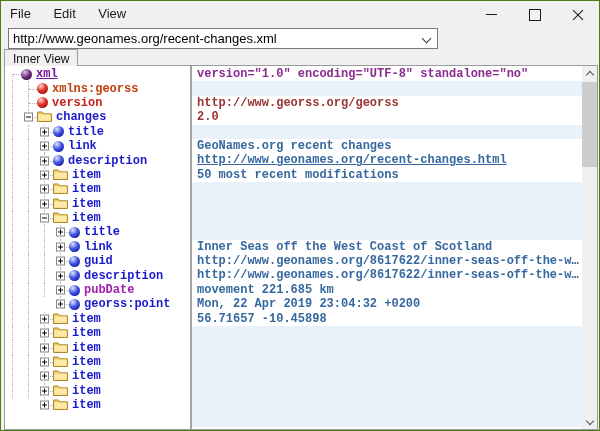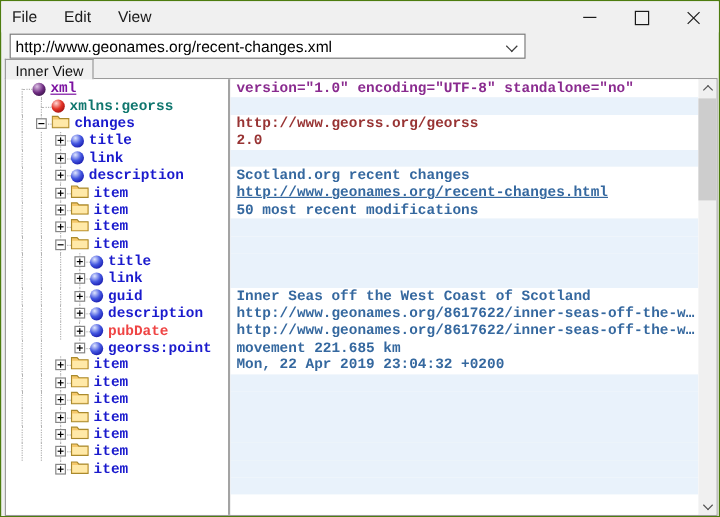--- a/index.html
+++ b/index.html
@@ -41,21 +41,21 @@
   }
   
   .content{
     position:absolute;left:3px;top:64px;width:594px;height:365px;
     border:1px solid #9b9b9b;background:#fff;display:flex;z-index:2;
   }
   .treepanel{width:185px;background:#fff;overflow:hidden;padding-top:1px;}
   .divider{width:2px;background:#a3a3a3;}
   .valuepanel{flex:1;background:#fff;overflow:hidden;padding-top:1px;position:relative;}
   
-  .trow{display:flex;align-items:center;height:14.4px;padding-left:6px;white-space:nowrap;}
+  .trow{display:flex;align-items:center;height:14.4px;white-space:nowrap;}
   .gc{width:16px;height:14.4px;position:relative;flex:none;}
   .gv{position:absolute;left:7px;top:0;bottom:0;border-left:1px dotted #b4b4b4;}
   .gvt{position:absolute;left:7px;top:0;height:50%;border-left:1px dotted #b4b4b4;}
   .gvb{position:absolute;left:7px;top:50%;height:50%;border-left:1px dotted #b4b4b4;}
   .gh{position:absolute;left:8px;right:0;top:50%;border-top:1px dotted #b4b4b4;}
   .ebox{
     position:absolute;left:3px;top:50%;transform:translateY(-50%);
     width:9px;height:9px;background:#fff;border:1px solid #868686;z-index:1;
   }
   .ebox::before{content:"";position:absolute;left:1px;top:3px;width:5px;height:1px;background:#000;}
@@ -125,21 +125,31 @@
           <span class="tlabel sel" style="color: rgb(124, 18, 161);">xml</span>
         </div>
         <div class="trow">
           <div class="gc"><div class="gv"></div><span></span></div>
           <div class="gc">
             <div class="gvt"></div>
             <div class="gvb"></div>
             <div class="gh"></div>
           </div>
           <span class="nicon sphere attribute"></span>
-          <span class="tlabel" style="color: #0f766e;">xmlns:georss</span>
+          <span class="tlabel" style="color: #c2410c;">xmlns:georss</span>
+        </div>
+        <div class="trow">
+          <div class="gc"><div class="gv"></div><span></span></div>
+          <div class="gc">
+            <div class="gvt"></div>
+            <div class="gvb"></div>
+            <div class="gh"></div>
+          </div>
+          <span class="nicon sphere attribute"></span>
+          <span class="tlabel" style="color: rgb(196, 34, 34);">version</span>
         </div>
         <div class="trow">
           <div class="gc"><div class="gv"></div><span></span></div>
           <div class="gc">
             <div class="gvt"></div>
             <div class="gh"></div>
             <div class="ebox minus"></div>
           </div>
           <span class="nicon"><svg width="15" height="12" viewBox="0 0 15 12">
               <path d="M0.5 11.5 L0.5 2 L5.2 2 L6.8 3.8 L14.5 3.8 L14.5 11.5 Z" fill="#f5c76a" stroke="#a98a2e"></path>
@@ -299,21 +309,21 @@
           <div class="gc"><div class="gv"></div><span></span></div>
           <div class="gc"><div class="gv"></div><span></span></div>
           <div class="gc"><div class="gv"></div><span></span></div>
           <div class="gc">
             <div class="gvt"></div>
             <div class="gvb"></div>
             <div class="gh"></div>
             <div class="ebox plus"></div>
           </div>
           <span class="nicon sphere element"></span>
-          <span class="tlabel" style="color: #ef4444;">pubDate</span>
+          <span class="tlabel" style="color: #a21caf;">pubDate</span>
         </div>
         <div class="trow">
           <div class="gc"><div class="gv"></div><span></span></div>
           <div class="gc"><div class="gv"></div><span></span></div>
           <div class="gc"><span></span></div>
           <div class="gc">
             <div class="gvt"></div>
             <div class="gh"></div>
             <div class="ebox plus"></div>
           </div>
@@ -425,32 +435,33 @@
           <span class="tlabel" style="color: rgb(26, 26, 205);">item</span>
         </div>
       </div>
     <div class="divider"></div>
     <div class="valuepanel" id="value-rows">
         <div class="vrow" style="color: rgb(138, 43, 143);">version="1.0" encoding="UTF-8" standalone="no"</div>
         <div class="vrow" style="background: rgb(233, 242, 251);"></div>
         <div class="vrow" style="color: rgb(152, 51, 51);">http://www.georss.org/georss</div>
         <div class="vrow" style="color: rgb(152, 51, 51);">2.0</div>
         <div class="vrow" style="background: rgb(233, 242, 251);"></div>
-        <div class="vrow" style="color: rgb(53, 104, 159);">Scotland.org recent changes</div>
+        <div class="vrow" style="color: rgb(53, 104, 159);">GeoNames.org recent changes</div>
         <div class="vrow" style="color: rgb(53, 104, 159); text-decoration: underline;">http://www.geonames.org/recent-changes.html</div>
         <div class="vrow" style="color: rgb(53, 104, 159);">50 most recent modifications</div>
         <div class="vrow" style="background: rgb(233, 242, 251);"></div>
         <div class="vrow" style="background: rgb(233, 242, 251);"></div>
         <div class="vrow" style="background: rgb(233, 242, 251);"></div>
         <div class="vrow" style="background: rgb(233, 242, 251);"></div>
         <div class="vrow" style="color: rgb(53, 104, 159);">Inner Seas off the West Coast of Scotland</div>
         <div class="vrow" style="color: rgb(53, 104, 159);">http://www.geonames.org/8617622/inner-seas-off-the-w…</div>
         <div class="vrow" style="color: rgb(53, 104, 159);">http://www.geonames.org/8617622/inner-seas-off-the-w…</div>
         <div class="vrow" style="color: rgb(53, 104, 159);">movement 221.685 km</div>
         <div class="vrow" style="color: rgb(53, 104, 159);">Mon, 22 Apr 2019 23:04:32 +0200</div>
+        <div class="vrow" style="color: rgb(53, 104, 159);">56.71657 -10.45898</div>
         <div class="vrow" style="background: rgb(233, 242, 251);"></div>
         <div class="vrow" style="background: rgb(233, 242, 251);"></div>
         <div class="vrow" style="background: rgb(233, 242, 251);"></div>
         <div class="vrow" style="background: rgb(233, 242, 251);"></div>
         <div class="vrow" style="background: rgb(233, 242, 251);"></div>
         <div class="vrow" style="background: rgb(233, 242, 251);"></div>
         <div class="vrow" style="background: rgb(233, 242, 251);"></div>
       </div>
     <div class="vscroll">
       <div class="sb-btn sb-up"></div>

